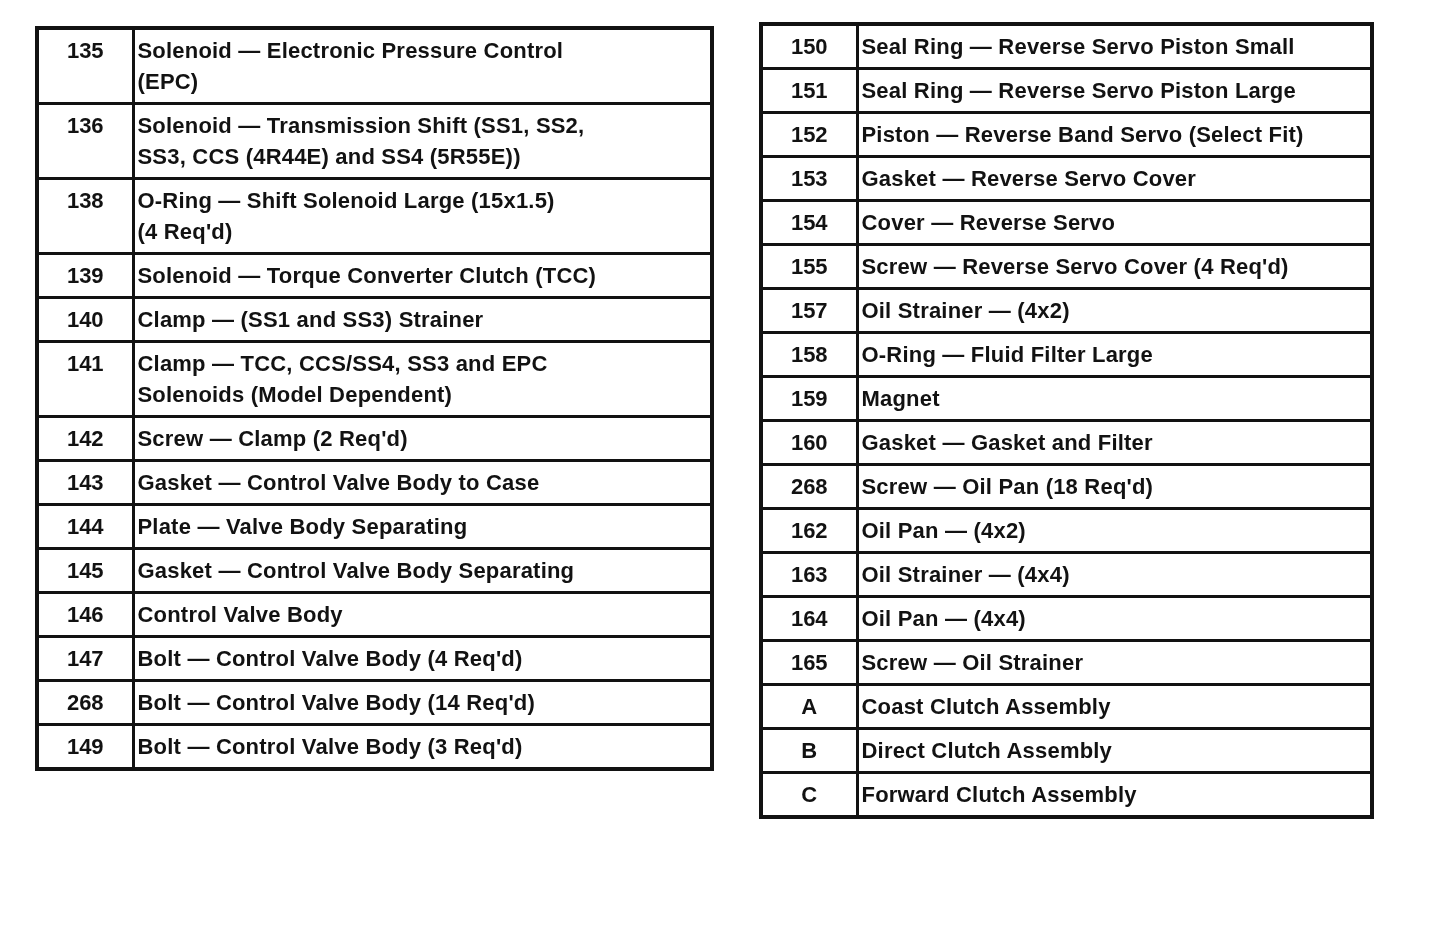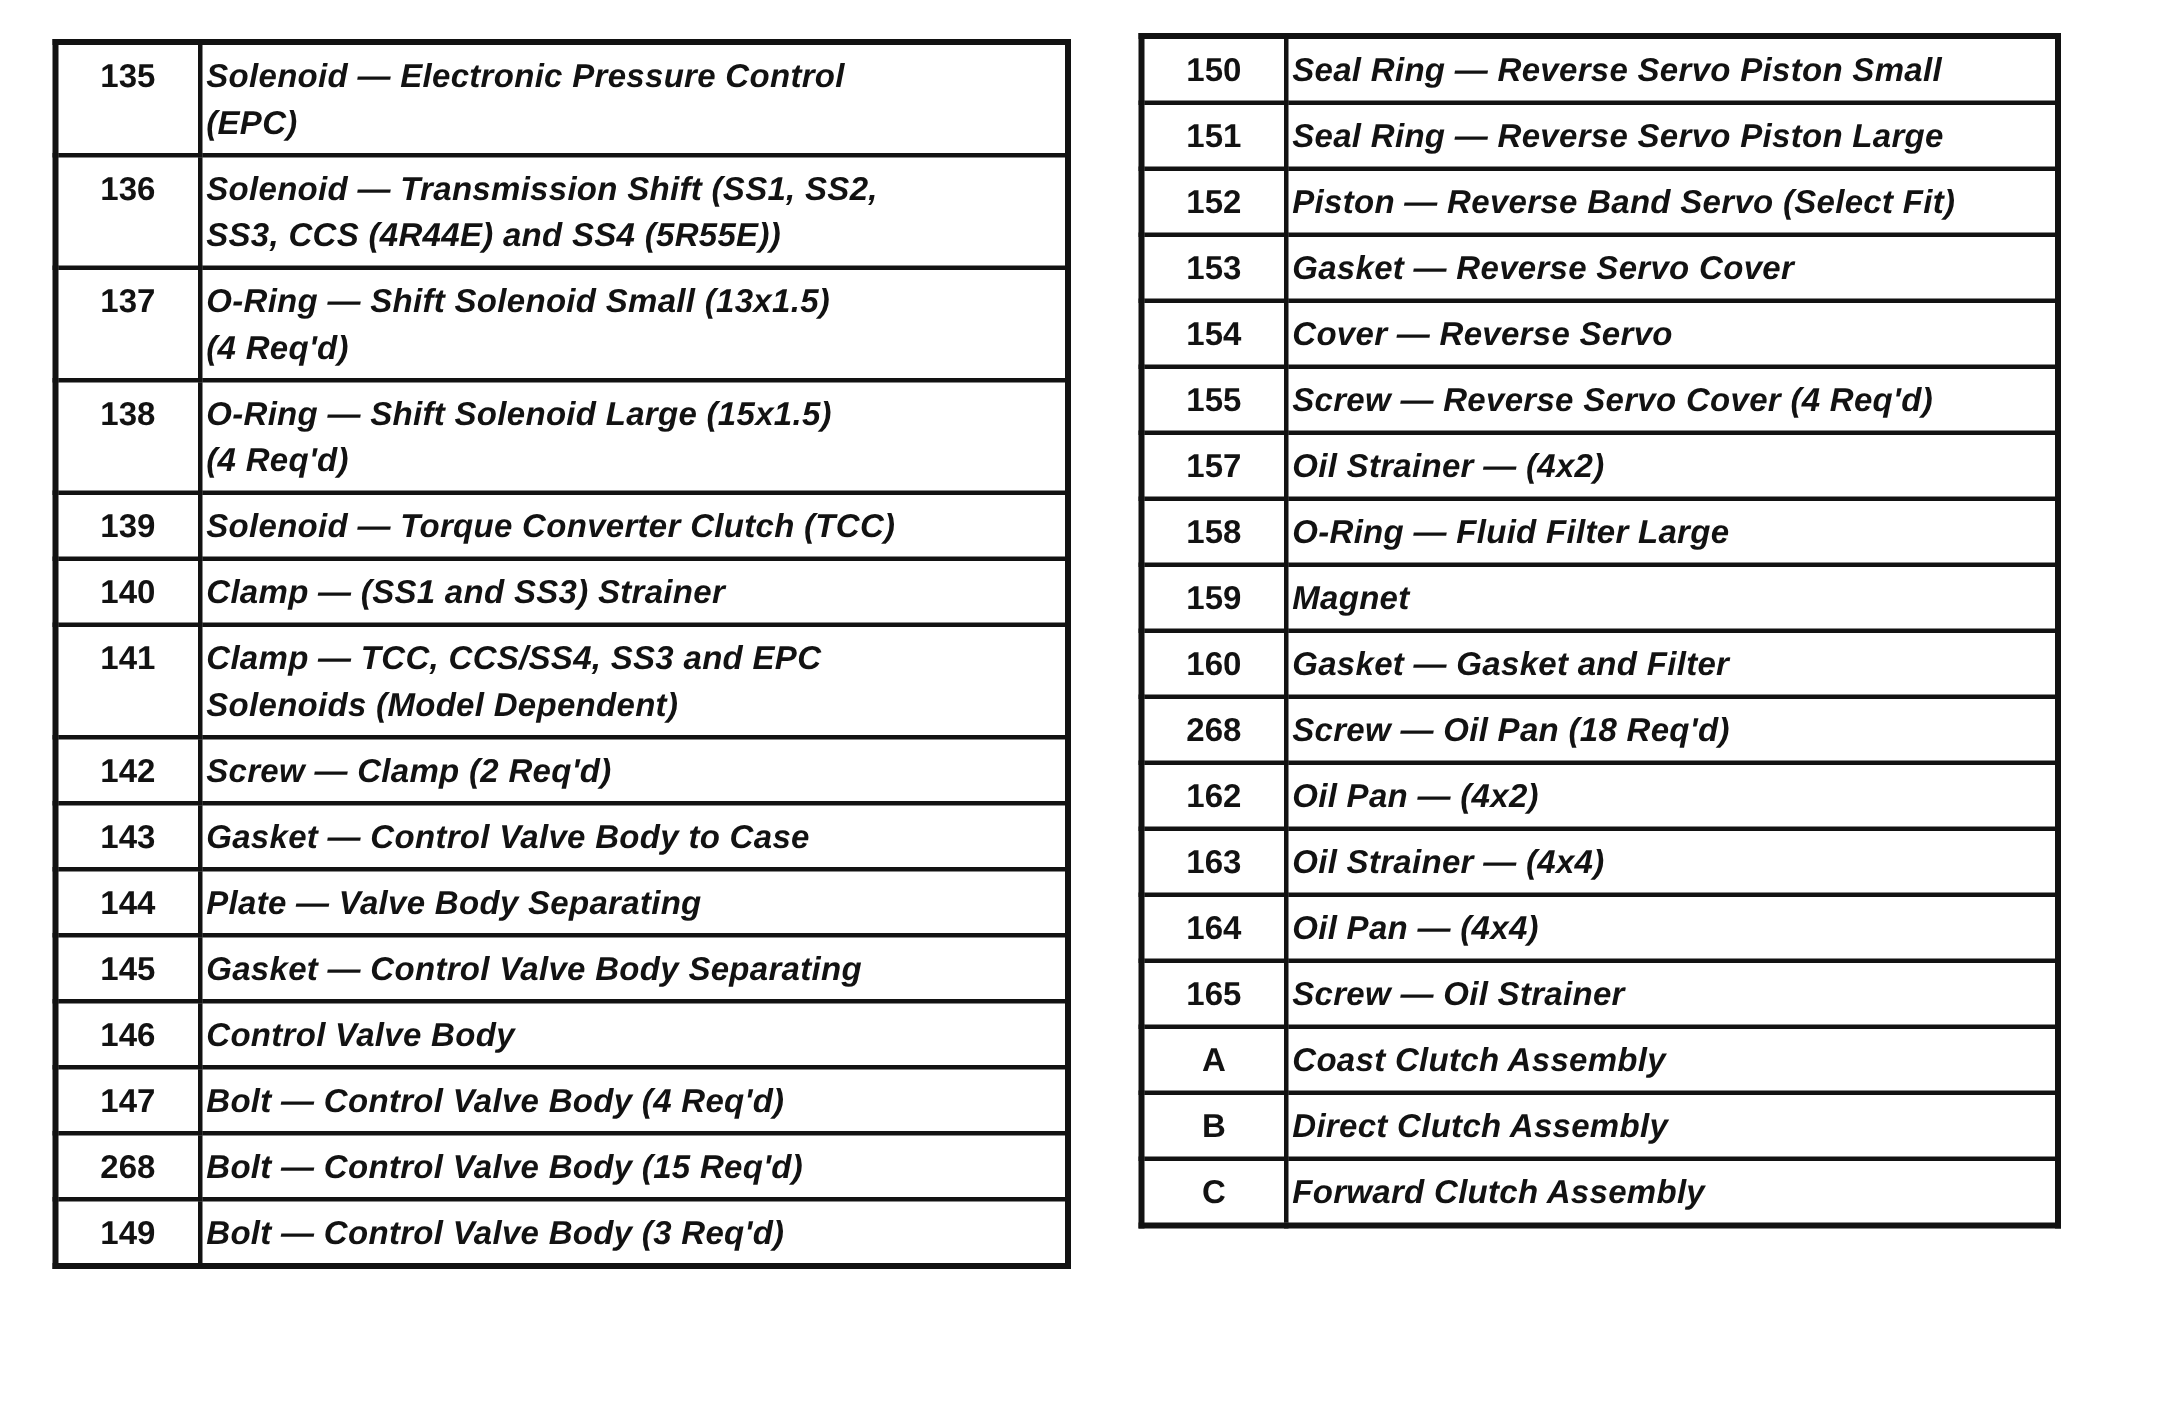--- a/index.html
+++ b/index.html
@@ -35,21 +35,20 @@
   td.ref {
     width: 96px;
     text-align: center;
     padding-left: 2px;
     padding-right: 2px;
   }
   td.desc {
     white-space: pre-line;
     padding-left: 3px;
     letter-spacing: 0.2px;
-    font-style: italic;
   }
 </style>
 </head>
 <body>
 
 <div class="page">
 
   <table class="parts-table left">
     <tbody id="left-body">
   <tr>
@@ -57,25 +56,20 @@
     <td class="desc">Solenoid — Electronic Pressure Control
 (EPC)</td>
   </tr>
 
   <tr>
     <td class="ref">136</td>
     <td class="desc">Solenoid — Transmission Shift (SS1, SS2,
 SS3, CCS (4R44E) and SS4 (5R55E))</td>
   </tr>
 
-  <tr>
-    <td class="ref">137</td>
-    <td class="desc">O-Ring — Shift Solenoid Small (13x1.5)
-(4 Req'd)</td>
-  </tr>
 
   <tr>
     <td class="ref">138</td>
     <td class="desc">O-Ring — Shift Solenoid Large (15x1.5)
 (4 Req'd)</td>
   </tr>
 
   <tr>
     <td class="ref">139</td>
     <td class="desc">Solenoid — Torque Converter Clutch (TCC)</td>
@@ -117,21 +111,21 @@
     <td class="desc">Control Valve Body</td>
   </tr>
 
   <tr>
     <td class="ref">147</td>
     <td class="desc">Bolt — Control Valve Body (4 Req'd)</td>
   </tr>
 
   <tr>
     <td class="ref">268</td>
-    <td class="desc">Bolt — Control Valve Body (15 Req'd)</td>
+    <td class="desc">Bolt — Control Valve Body (14 Req'd)</td>
   </tr>
 
   <tr>
     <td class="ref">149</td>
     <td class="desc">Bolt — Control Valve Body (3 Req'd)</td>
   </tr>
 </tbody>
   </table>
 
   <table class="parts-table right">

